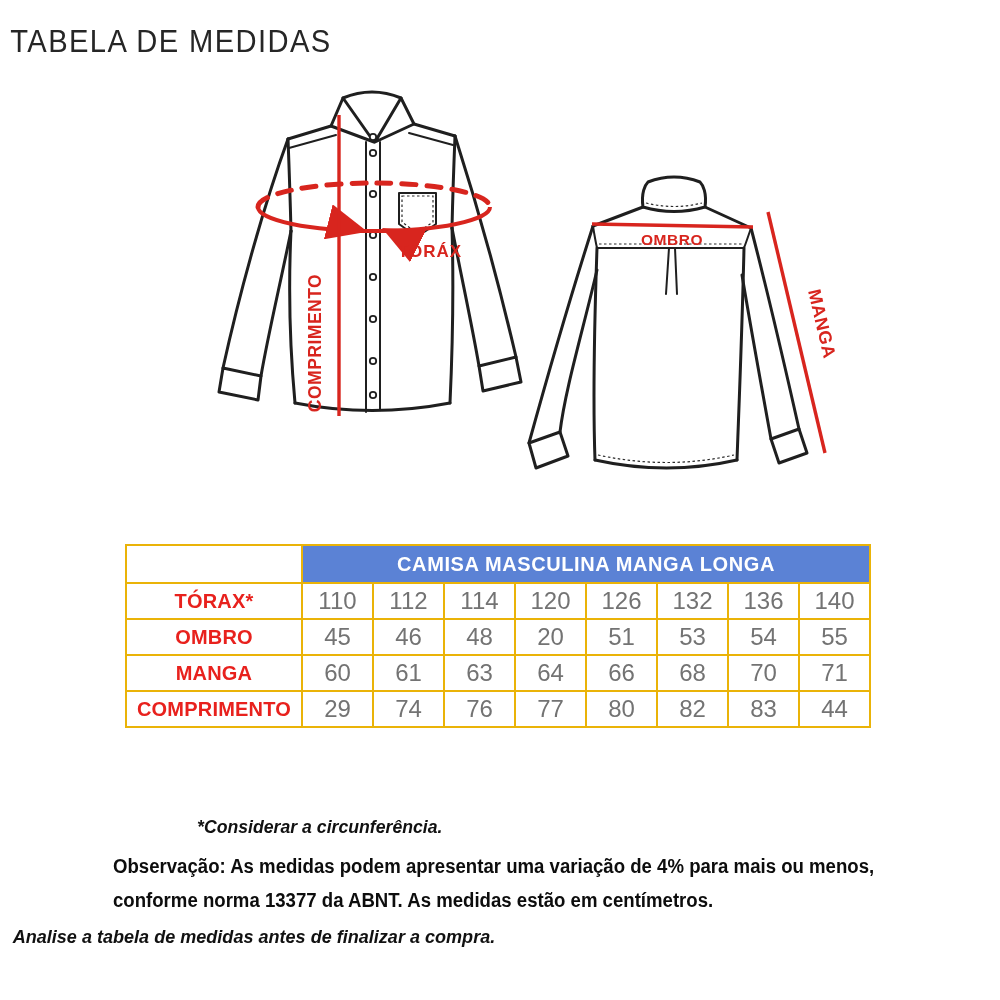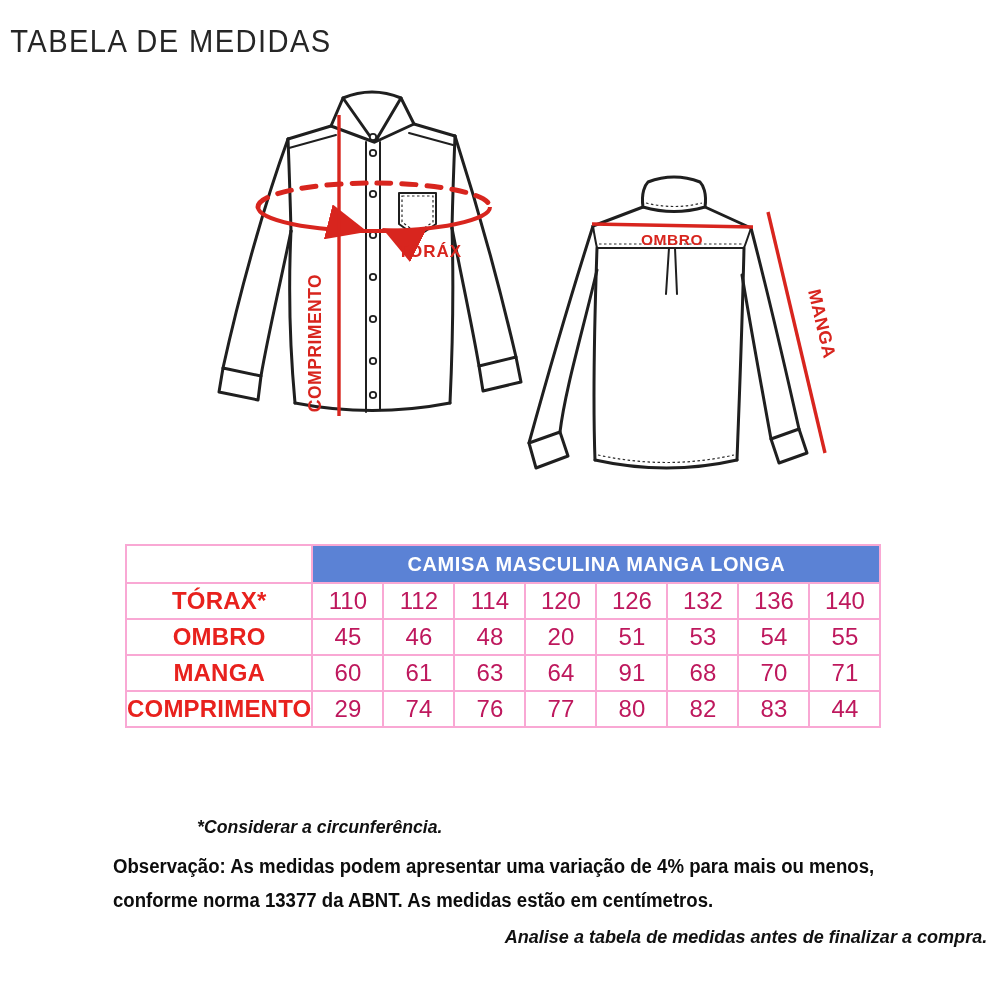--- a/index.html
+++ b/index.html
@@ -28,46 +28,46 @@
   .annot-line{stroke-width:3.4;}
   .annot-arrow{stroke-width:4.5;}
   .annot-text{fill:var(--annot-red);font-family:"Liberation Sans",sans-serif;font-weight:bold;}
 
   
   table.medidas{
     border-collapse:collapse;table-layout:fixed;
     left:125px;top:544px;position:absolute;
   }
   table.medidas td{
-    border:2px solid #f9a8d4;text-align:center;vertical-align:middle;padding:0;
+    border:2px solid #eab308;text-align:center;vertical-align:middle;padding:0;
   }
   td.nob{border:none;}
   td.hdr{
     background:var(--accent-blue);color:#ffffff;font-weight:bold;font-size:20px;
     letter-spacing:0.6px;height:36px;
   }
   td.size{
     background:var(--pale-blue);font-weight:bold;font-size:21px;color:#141414;height:36px;
   }
   td.lbl{
-    color:var(--label-red);font-weight:bold;font-size:24px;height:34px;letter-spacing:0.2px;margin-left:36px;
-  }
-  td.val{font-size:24px;color:#be185d;font-weight:400;height:34px;}
+    color:var(--label-red);font-weight:bold;font-size:20px;height:34px;letter-spacing:0.2px;margin-left:36px;
+  }
+  td.val{font-size:24px;color:#737373;font-weight:400;height:34px;}
 
   
   .note-italic{
     font-weight:bold;font-style:italic;font-size:19px;color:#111;
     transform:scaleX(0.93);transform-origin:left;white-space:nowrap;
   }
   .note1{left:197px;top:816px;}
   .obs{
     left:113px;top:849px;font-weight:bold;font-size:20px;color:#0d0d0d;
     line-height:34px;transform:scaleX(0.93);transform-origin:left;white-space:nowrap;
   }
-  .note2-wrap{left:0;top:926px;width:1000px;text-align:right;}
+  .note2-wrap{left:0;top:926px;width:1000px;text-align:left;}
   .note2{
     display:inline-block;font-weight:bold;font-style:italic;font-size:19px;color:#111;
     transform:scaleX(0.95);transform-origin:center;white-space:nowrap;
   }
 </style>
 </head>
 <body>
 
 <div class="abs title-wrap">
   <span class="title">TABELA DE MEDIDAS</span>
@@ -202,21 +202,21 @@
         <td class="val">53</td>
         <td class="val">54</td>
         <td class="val">55</td>
       </tr>
       <tr>
         <td class="lbl">MANGA</td>
         <td class="val">60</td>
         <td class="val">61</td>
         <td class="val">63</td>
         <td class="val">64</td>
-        <td class="val">91</td>
+        <td class="val">66</td>
         <td class="val">68</td>
         <td class="val">70</td>
         <td class="val">71</td>
       </tr>
       <tr>
         <td class="lbl">COMPRIMENTO</td>
         <td class="val">29</td>
         <td class="val">74</td>
         <td class="val">76</td>
         <td class="val">77</td>

